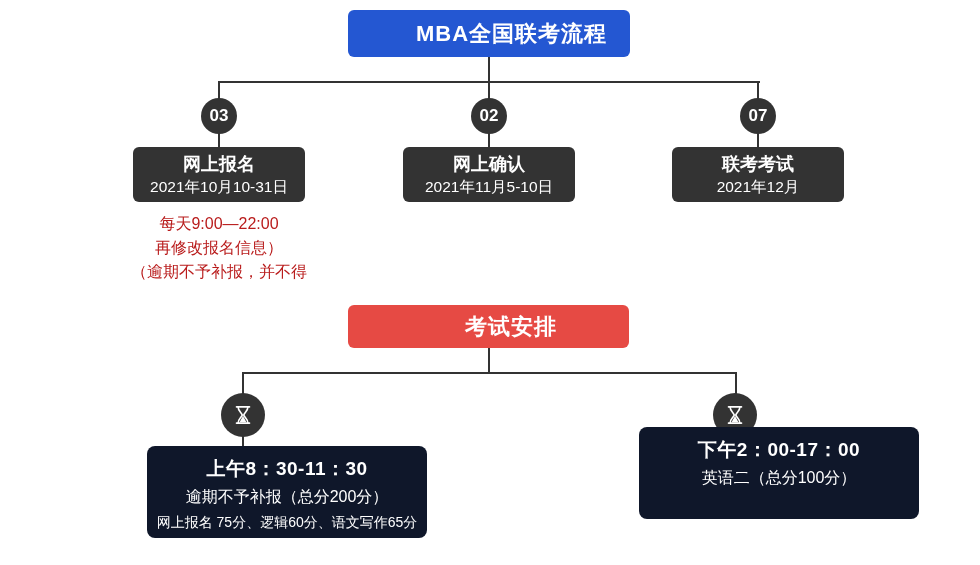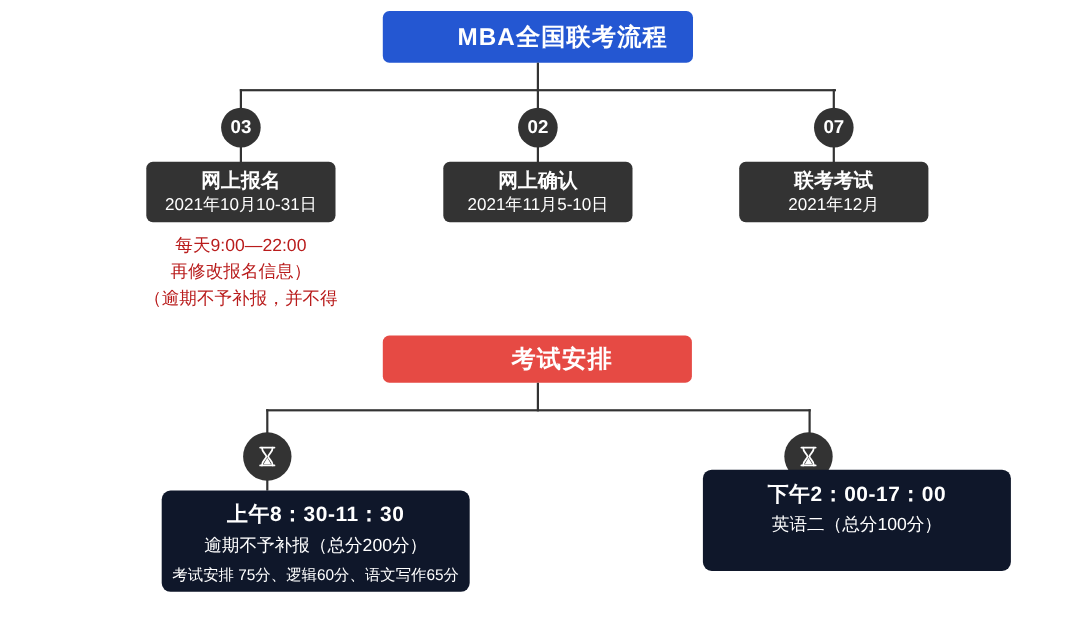--- a/index.html
+++ b/index.html
@@ -126,21 +126,21 @@
       <path d="M6 19.5 H18"></path>
       <path d="M7.5 4.5 C7.5 8.5 10.6 9.4 11.3 12 C10.6 14.6 7.5 15.5 7.5 19.5"></path>
       <path d="M16.5 4.5 C16.5 8.5 13.4 9.4 12.7 12 C13.4 14.6 16.5 15.5 16.5 19.5"></path>
       <path d="M12 13 L15.2 18.6 H8.8 Z" fill="#ffffff" stroke="none"></path>
     </svg>
   </div>
 
   <div class="session-box" style="left:103px; top:446px;">
     <div class="session-time">上午8：30-11：30</div>
     <div class="session-line1">逾期不予补报（总分200分）</div>
-    <div class="session-line2">考试安排 75分、逻辑60分、语文写作65分</div>
+    <div class="session-line2">网上报名 75分、逻辑60分、语文写作65分</div>
   </div>
   <div class="session-box" style="left:595px; top:427px;">
     <div class="session-time">下午2：00-17：00</div>
     <div class="session-line1">英语二（总分100分）</div>
     <div class="session-line2"></div>
   </div>
 
 </div>
 
 </body></html>

